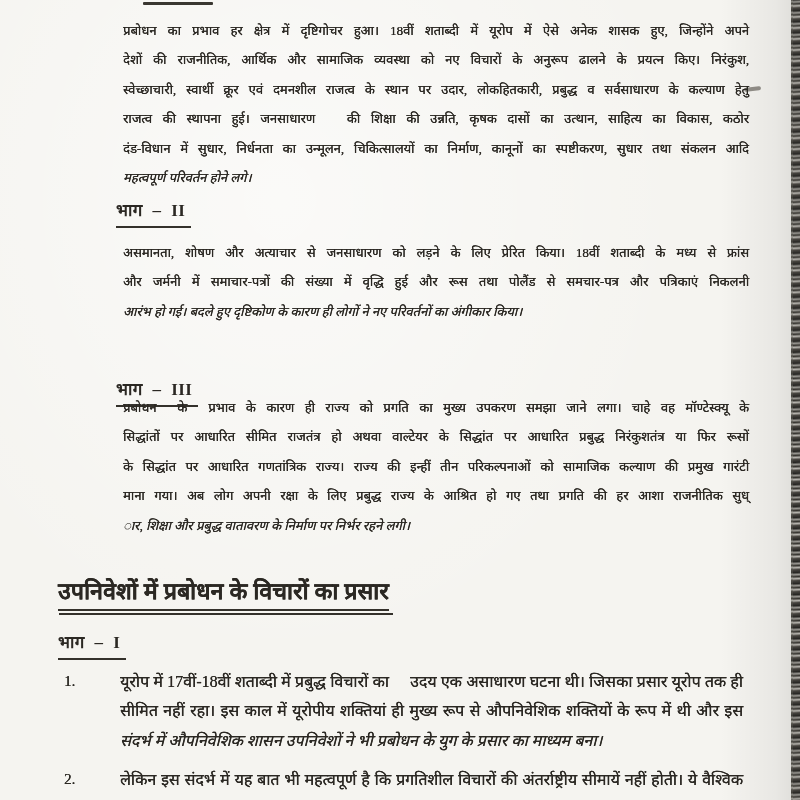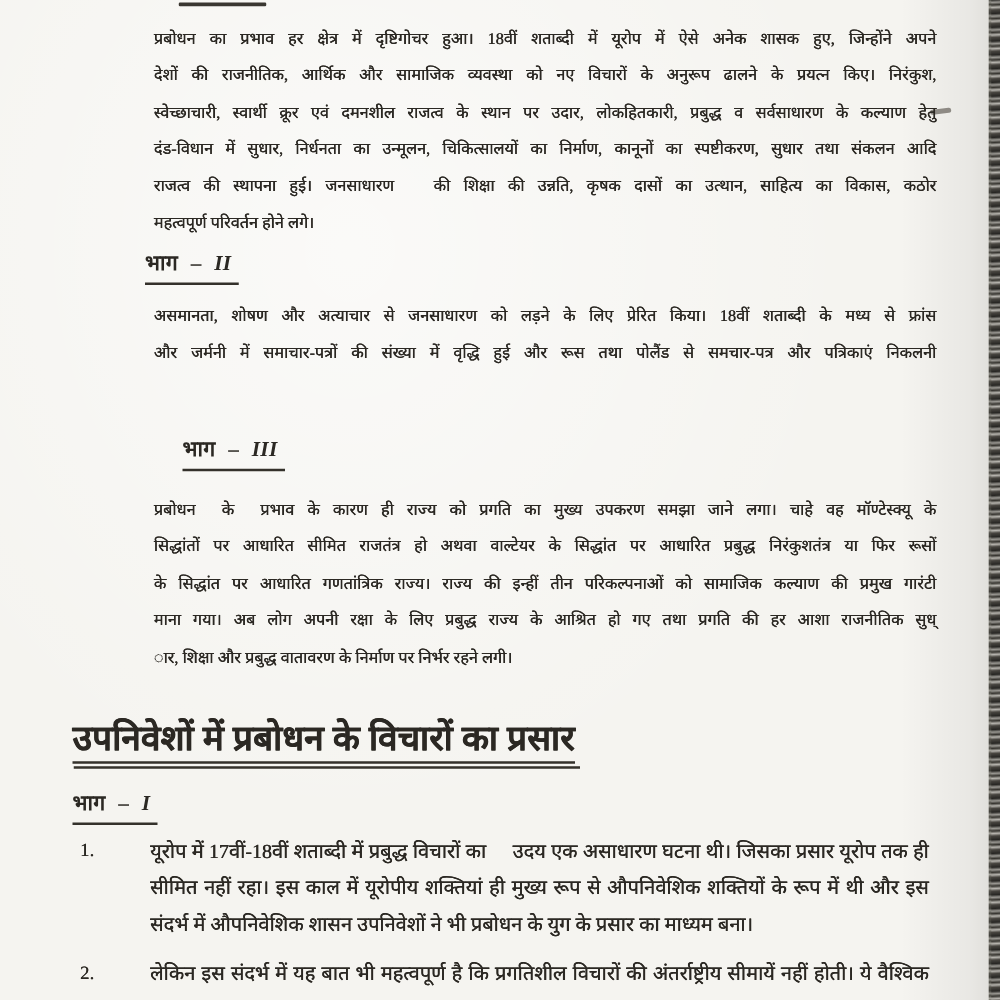--- a/index.html
+++ b/index.html
@@ -41,43 +41,43 @@
     border-left:2px solid rgba(120,117,108,.28);
   }
   
   .para{
     position:absolute;left:99px;width:626px;
     font-size:13px;line-height:29.4px;
     text-shadow:.25px 0 0 currentColor;
     margin-left:24px;
   }
   .tline{text-align:justify;text-align-last:justify;height:29.4px;white-space:nowrap;}
-  .tline-last{text-align-last:left;}
+  .tline-last{text-align-last:left;font-style:italic;}
   .p1{top:16px;}
   .p2{top:238px;}
   .p3{top:393px;}
 
   .bhag{
     position:absolute;left:116px;
     font-size:17px;font-weight:700;line-height:20px;
     letter-spacing:.3px;
   }
   .bhag .bhag-inner{
     display:inline-block;border-bottom:2.6px solid var(--rule);
     padding:0 6px 5px 0;
   }
   .bhag .dash{margin:0 10px;font-weight:700;}
-  .bhag .numeral{font-style:italic;font-family:"Liberation Serif",serif;}
+  .bhag .numeral{font-family:"Liberation Serif",serif;}
   .bhag-2{top:201px;}
-  .bhag-3{top:350px;margin-left:30px;}
+  .bhag-3{top:380px;}
   .bhag-1{top:633px;left:58px;}
 
   .section-heading{
     position:absolute;left:58px;top:579px;
-    font-size:28px;font-weight:700;line-height:25px;
+    font-size:23px;font-weight:700;line-height:25px;
     letter-spacing:.2px;
     text-shadow:.3px 0 0 currentColor;
   }
   .section-heading .sh-inner{
     position:relative;display:inline-block;
     border-bottom:2.4px solid var(--rule);
     padding-bottom:5px;
   }
   .section-heading .sh-inner::after{
     content:"";position:absolute;left:1px;right:-4px;bottom:-6px;height:1.7px;
@@ -95,32 +95,33 @@
 
 <div class="page">
 
   <div class="frag-underline"></div>
   <div class="margin-mark"></div>
 
   <div class="para p1">
       <div class="tline">प्रबोधन का प्रभाव हर क्षेत्र में दृष्टिगोचर हुआ। 18वीं शताब्दी में यूरोप में ऐसे अनेक शासक हुए, जिन्होंने अपने</div>
       <div class="tline">देशों की राजनीतिक, आर्थिक और सामाजिक व्यवस्था को नए विचारों के अनुरूप ढालने के प्रयत्न किए। निरंकुश,</div>
       <div class="tline">स्वेच्छाचारी, स्वार्थी क्रूर एवं दमनशील राजत्व के स्थान पर उदार, लोकहितकारी, प्रबुद्ध व सर्वसाधारण के कल्याण हेतु</div>
+      <div class="tline">राजत्व की स्थापना हुई। जनसाधारण&nbsp;&nbsp; की शिक्षा की उन्नति, कृषक दासों का उत्थान, साहित्य का विकास, कठोर</div>
       <div class="tline">दंड-विधान में सुधार, निर्धनता का उन्मूलन, चिकित्सालयों का निर्माण, कानूनों का स्पष्टीकरण, सुधार तथा संकलन आदि</div>
-      <div class="tline">राजत्व की स्थापना हुई। जनसाधारण&nbsp;&nbsp; की शिक्षा की उन्नति, कृषक दासों का उत्थान, साहित्य का विकास, कठोर</div>
       <div class="tline tline-last">महत्वपूर्ण परिवर्तन होने लगे।</div>
     </div>
 
   <h3 class="bhag bhag-2">
     <span class="bhag-inner"><span>भाग</span><span class="dash">–</span><span class="numeral">II</span></span>
   </h3>
 
   <div class="para p2">
       <div class="tline">असमानता, शोषण और अत्याचार से जनसाधारण को लड़ने के लिए प्रेरित किया। 18वीं शताब्दी के मध्य से फ्रांस</div>
       <div class="tline">और जर्मनी में समाचार-पत्रों की संख्या में वृद्धि हुई और रूस तथा पोलैंड से समचार-पत्र और पत्रिकाएं निकलनी</div>
+      <div class="tline tline-last">आरंभ हो गई। बदले हुए दृष्टिकोण के कारण ही लोगों ने नए परिवर्तनों का अंगीकार किया।</div>
     </div>
 
   <h3 class="bhag bhag-3">
     <span class="bhag-inner"><span>भाग</span><span class="dash">–</span><span class="numeral">III</span></span>
   </h3>
 
   <div class="para p3">
       <div class="tline">प्रबोधन&nbsp; के&nbsp; प्रभाव के कारण ही राज्य को प्रगति का मुख्य उपकरण समझा जाने लगा। चाहे वह मॉण्टेस्क्यू के</div>
       <div class="tline">सिद्धांतों पर आधारित सीमित राजतंत्र हो अथवा वाल्टेयर के सिद्धांत पर आधारित प्रबुद्ध निरंकुशतंत्र या फिर रूसों</div>
       <div class="tline">के सिद्धांत पर आधारित गणतांत्रिक राज्य। राज्य की इन्हीं तीन परिकल्पनाओं को सामाजिक कल्याण की प्रमुख गारंटी</div>

